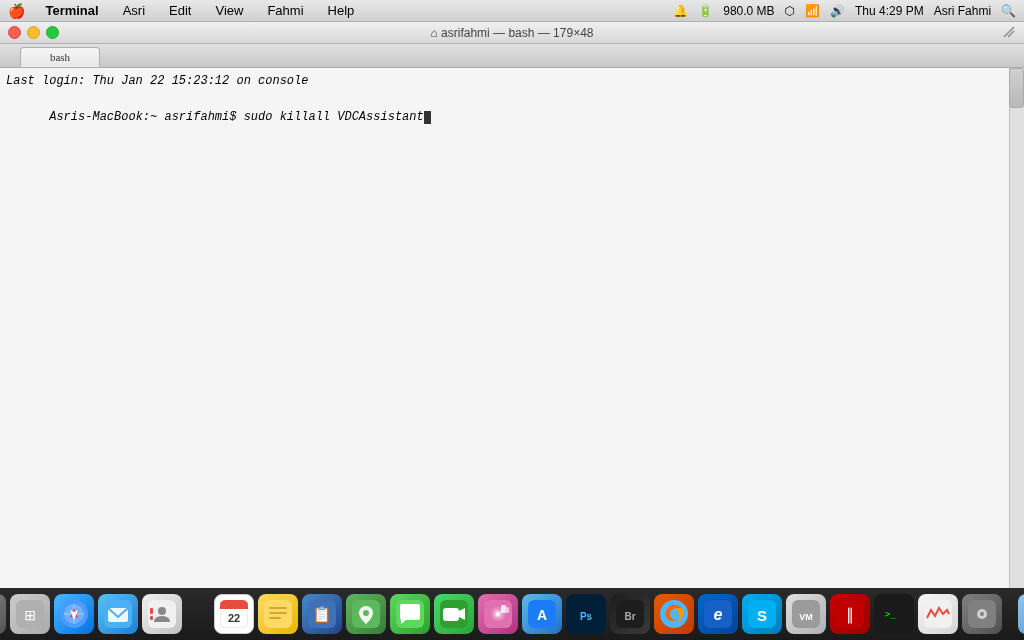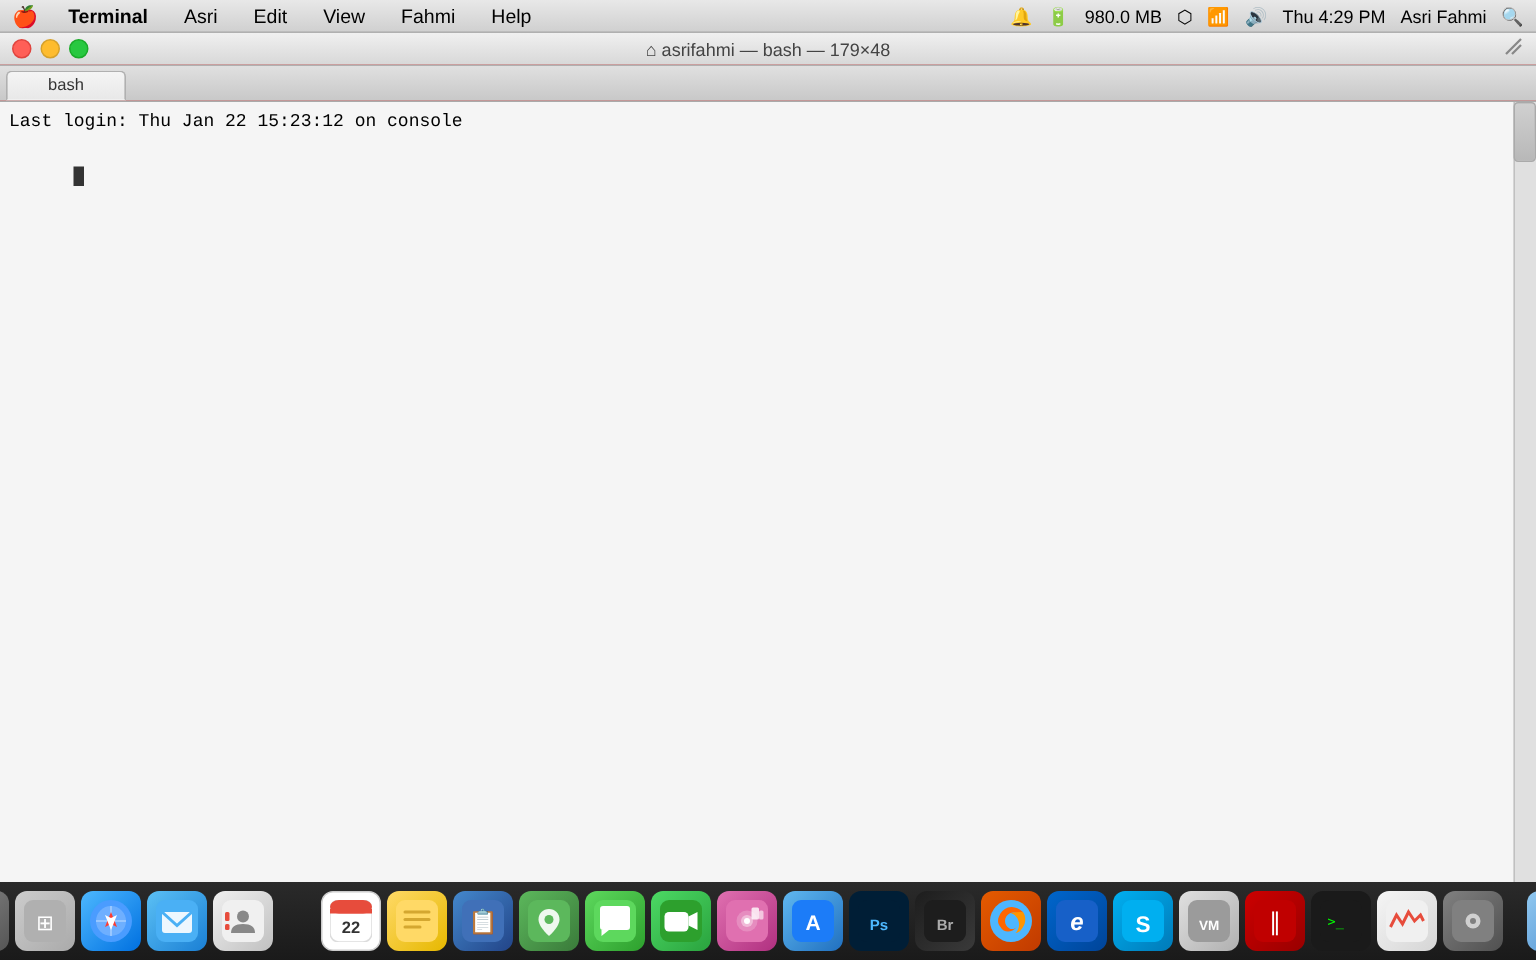--- a/index.html
+++ b/index.html
@@ -101,21 +101,22 @@
       color: #888;
     }
 
     
     .tab-bar {
       height: 24px;
       background: linear-gradient(to bottom, #e0e0e0 0%, #c8c8c8 100%);
       border-bottom: 1px solid #aaa;
       display: flex;
       align-items: flex-end;
-      padding: 0 4px;
+      padding: 0 20px;
+      font-family: Liberation Serif, serif;
     }
     .tab {
       height: 20px;
       min-width: 80px;
       max-width: 200px;
       background: linear-gradient(to bottom, #f5f5f5 0%, #e8e8e8 100%);
       border: 1px solid #b0b0b0;
       border-bottom: 1px solid #f0f0f0;
       border-radius: 4px 4px 0 0;
       display: flex;
@@ -134,20 +135,21 @@
       padding: 4px 6px;
       font-family: 'Courier New', Courier, monospace;
       font-size: 12px;
       color: #000;
       line-height: 1.5;
       overflow-y: auto;
       position: relative;
     }
     .terminal-line {
       white-space: pre;
+      font-style: italic;
     }
     .cursor {
       display: inline-block;
       width: 7px;
       height: 13px;
       background: #333;
       vertical-align: text-bottom;
       animation: blink 1s step-end infinite;
     }
     @keyframes blink {
@@ -274,21 +276,21 @@
 
   <div class="tab-bar">
     <div class="tab">
       <span>bash</span>
     </div>
   </div>
 
   <div class="terminal-content">
     <div class="terminal-line">Last login: Thu Jan 22 15:23:12 on console</div>
     <div class="terminal-line">
-      <span class="cursor"></span>
+      <span>Asris-MacBook:~ asrifahmi$ sudo killall VDCAssistant</span><span class="cursor"></span>
     </div>
     <div class="scrollbar-track">
       <div class="scrollbar-thumb"></div>
     </div>
   </div>
 </div>
 
 <div class="dock">
 
   <div class="dock-icon launchpad">

